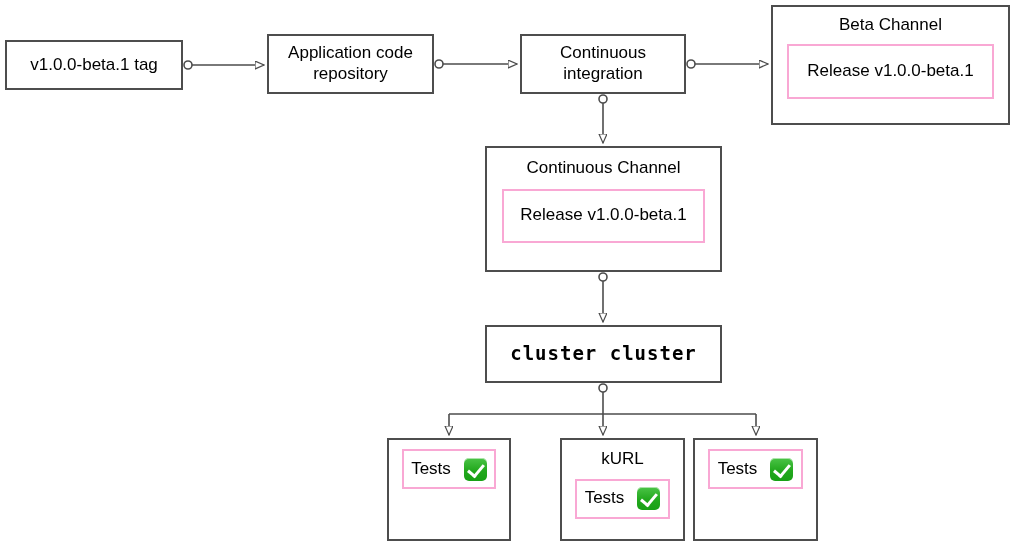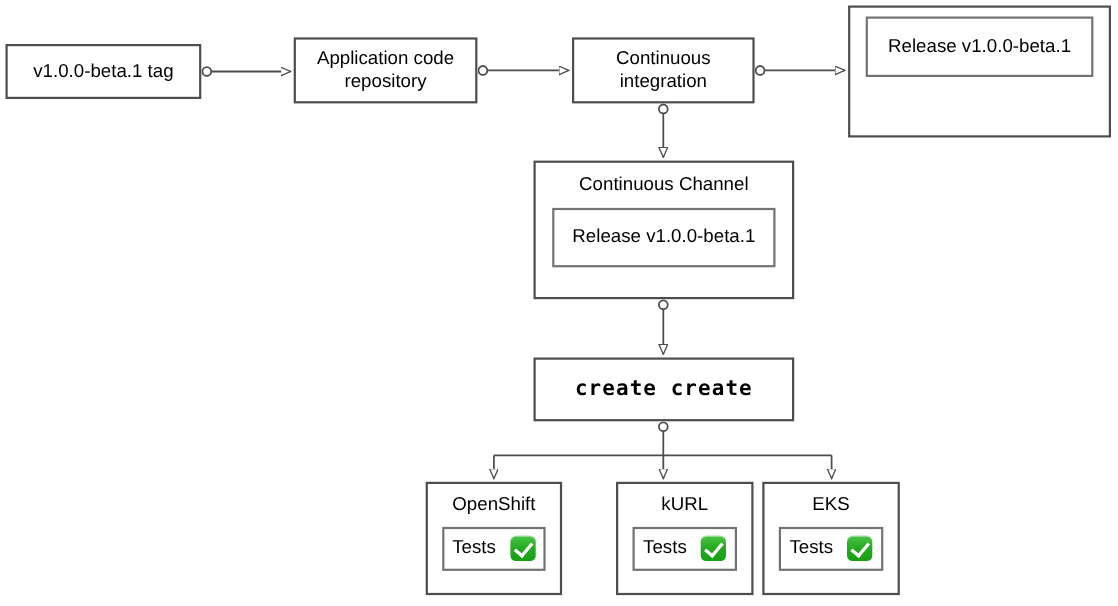--- a/index.html
+++ b/index.html
@@ -58,21 +58,21 @@
     display: block;
     padding: 0;
   }
   .container-title {
     display: block;
     text-align: center;
     font-size: 17px;
   }
   .inner-box {
     box-sizing: border-box;
-    border: 2px solid #737373;
+    border: 2px solid #f9a8d4;
     background: #ffffff;
     display: flex;
     align-items: center;
     justify-content: center;
     text-align: center;
     font-size: 17px;
   }
 
   #node-beta-channel { left: 771px; top: 5px;  width: 239px; height: 120px; }
   #node-beta-channel .container-title { margin-top: 8px; }
@@ -173,53 +173,52 @@
     <span class="node-label">Application code
 repository</span>
   </div>
 
   <div class="node" id="node-ci">
     <span class="node-label">Continuous
 integration</span>
   </div>
 
   <div class="node container" id="node-beta-channel">
+    <span class="container-title">Beta Channel</span>
     <div class="inner-box">
       <span>Release v1.0.0-beta.1</span>
     </div>
   </div>
 
   <div class="node container" id="node-temp-channel">
     <span class="container-title">Continuous Channel</span>
     <div class="inner-box">
       <span>Release v1.0.0-beta.1</span>
     </div>
   </div>
 
   <div class="node" id="node-cluster">
-    <span class="node-label">create create</span>
+    <span class="node-label">cluster cluster</span>
   </div>
 
   <div class="node container leaf-container" id="node-openshift">
-    <span class="container-title">OpenShift</span>
     <div class="inner-box">
       <span class="tests-label">Tests</span>
       <span class="check-badge"></span>
     </div>
   </div>
 
   <div class="node container leaf-container" id="node-kurl">
     <span class="container-title">kURL</span>
     <div class="inner-box">
       <span class="tests-label">Tests</span>
       <span class="check-badge"></span>
     </div>
   </div>
 
   <div class="node container leaf-container" id="node-eks">
-    <span class="container-title">EKS</span>
     <div class="inner-box">
       <span class="tests-label">Tests</span>
       <span class="check-badge"></span>
     </div>
   </div>
 
 </div>
 
 </body></html>

